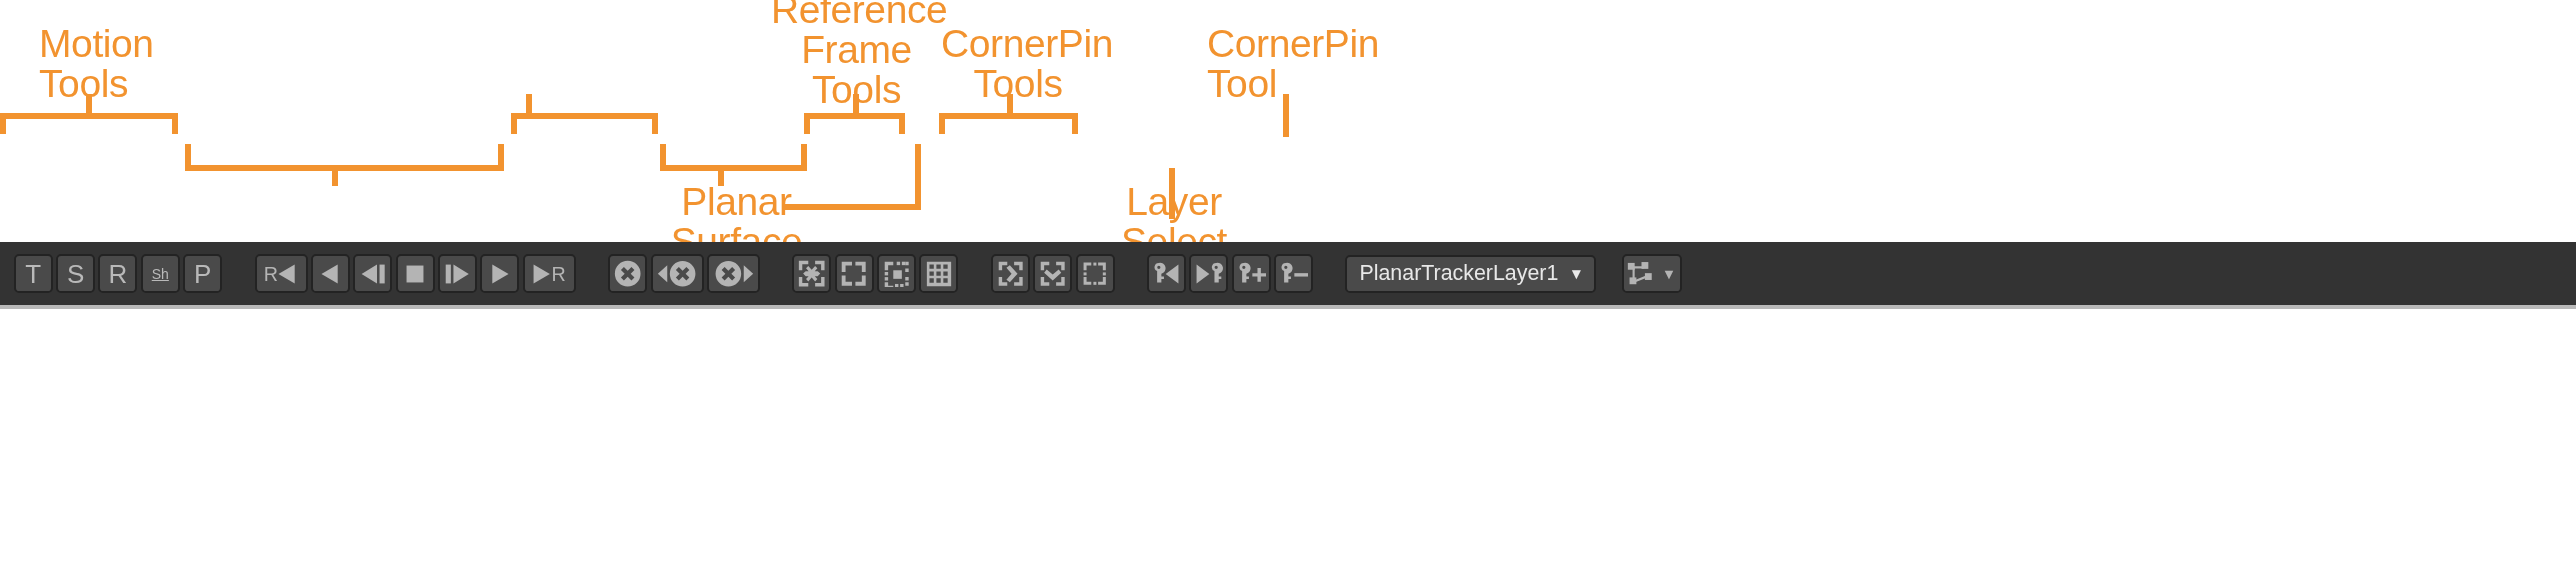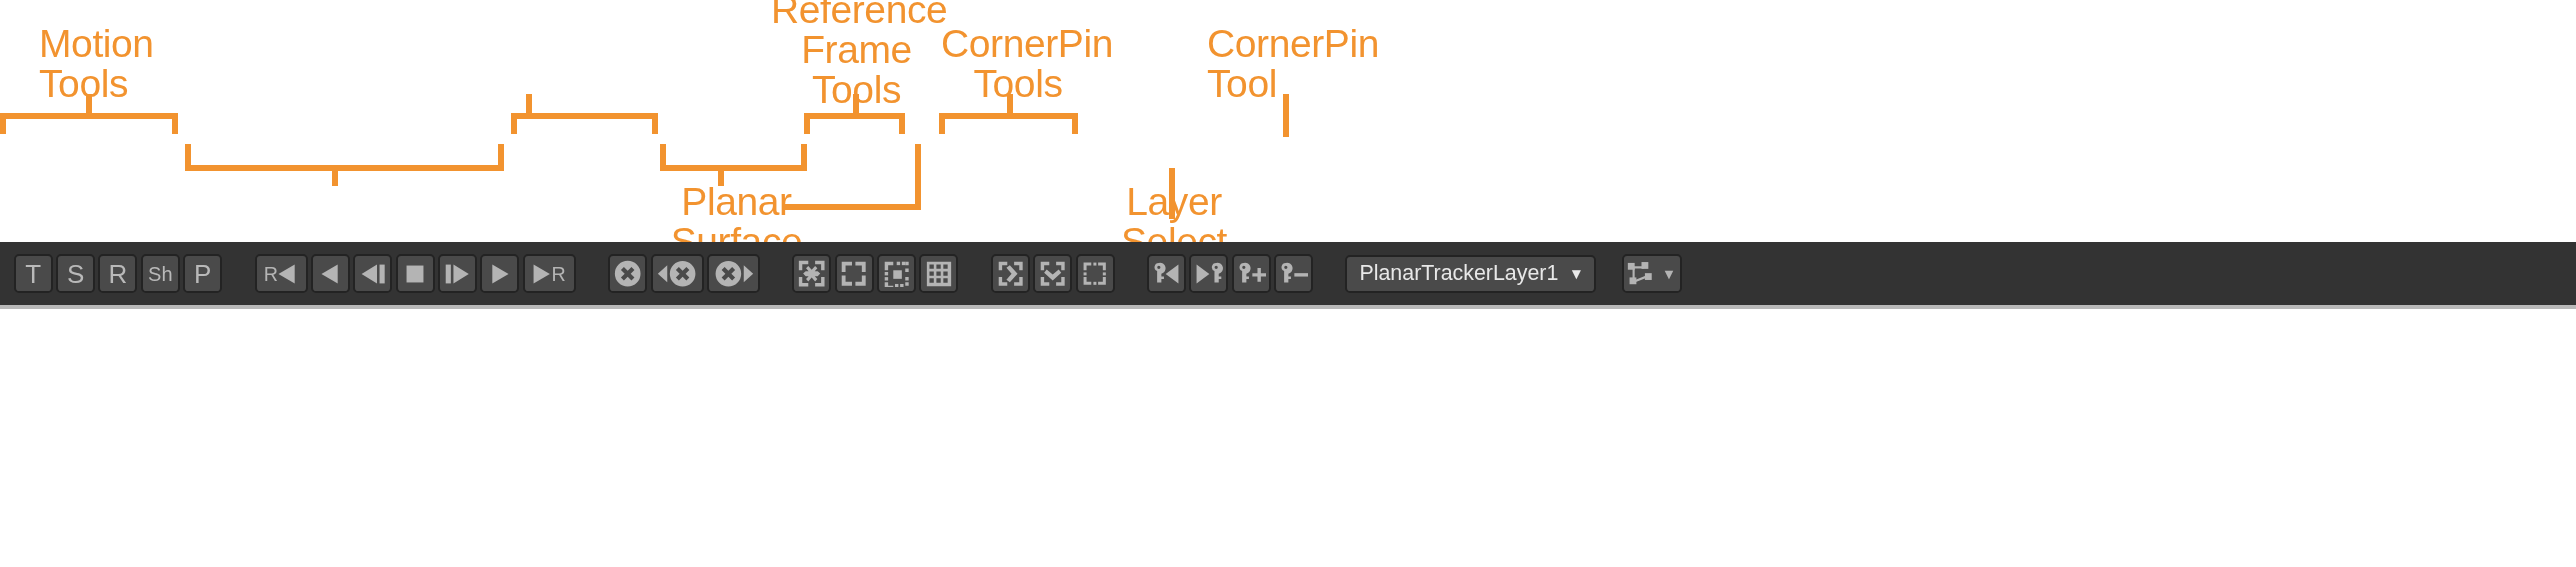--- a/index.html
+++ b/index.html
@@ -38,21 +38,21 @@
     margin:0 1.7px;
     flex:none;
   }
   .btn.sq{width:39px;}
   .btn.wide{width:53px;}
   .btn-lbl{
     font-family:"Liberation Sans", sans-serif;
     color:#b9b9b9;font-weight:400;line-height:1;
   }
   .f-big{font-size:26px;}
-  .f-sm{font-size:20px;}
+  .f-sm{font-size:14px;text-decoration:underline;}
 
   
   .dropdown{
     background:#4a4a4a;border:2.6px solid #232323;border-radius:5.1px;
     height:38px;box-sizing:border-box;
     display:flex;align-items:center;justify-content:space-between;
     padding:0 10.3px 0 12px;color:#e8e8e8;font-size:21.4px;
     min-width:231px;margin:0 1.7px;flex:none;
   }
   .dropdown .caret{margin-left:10.3px;}

